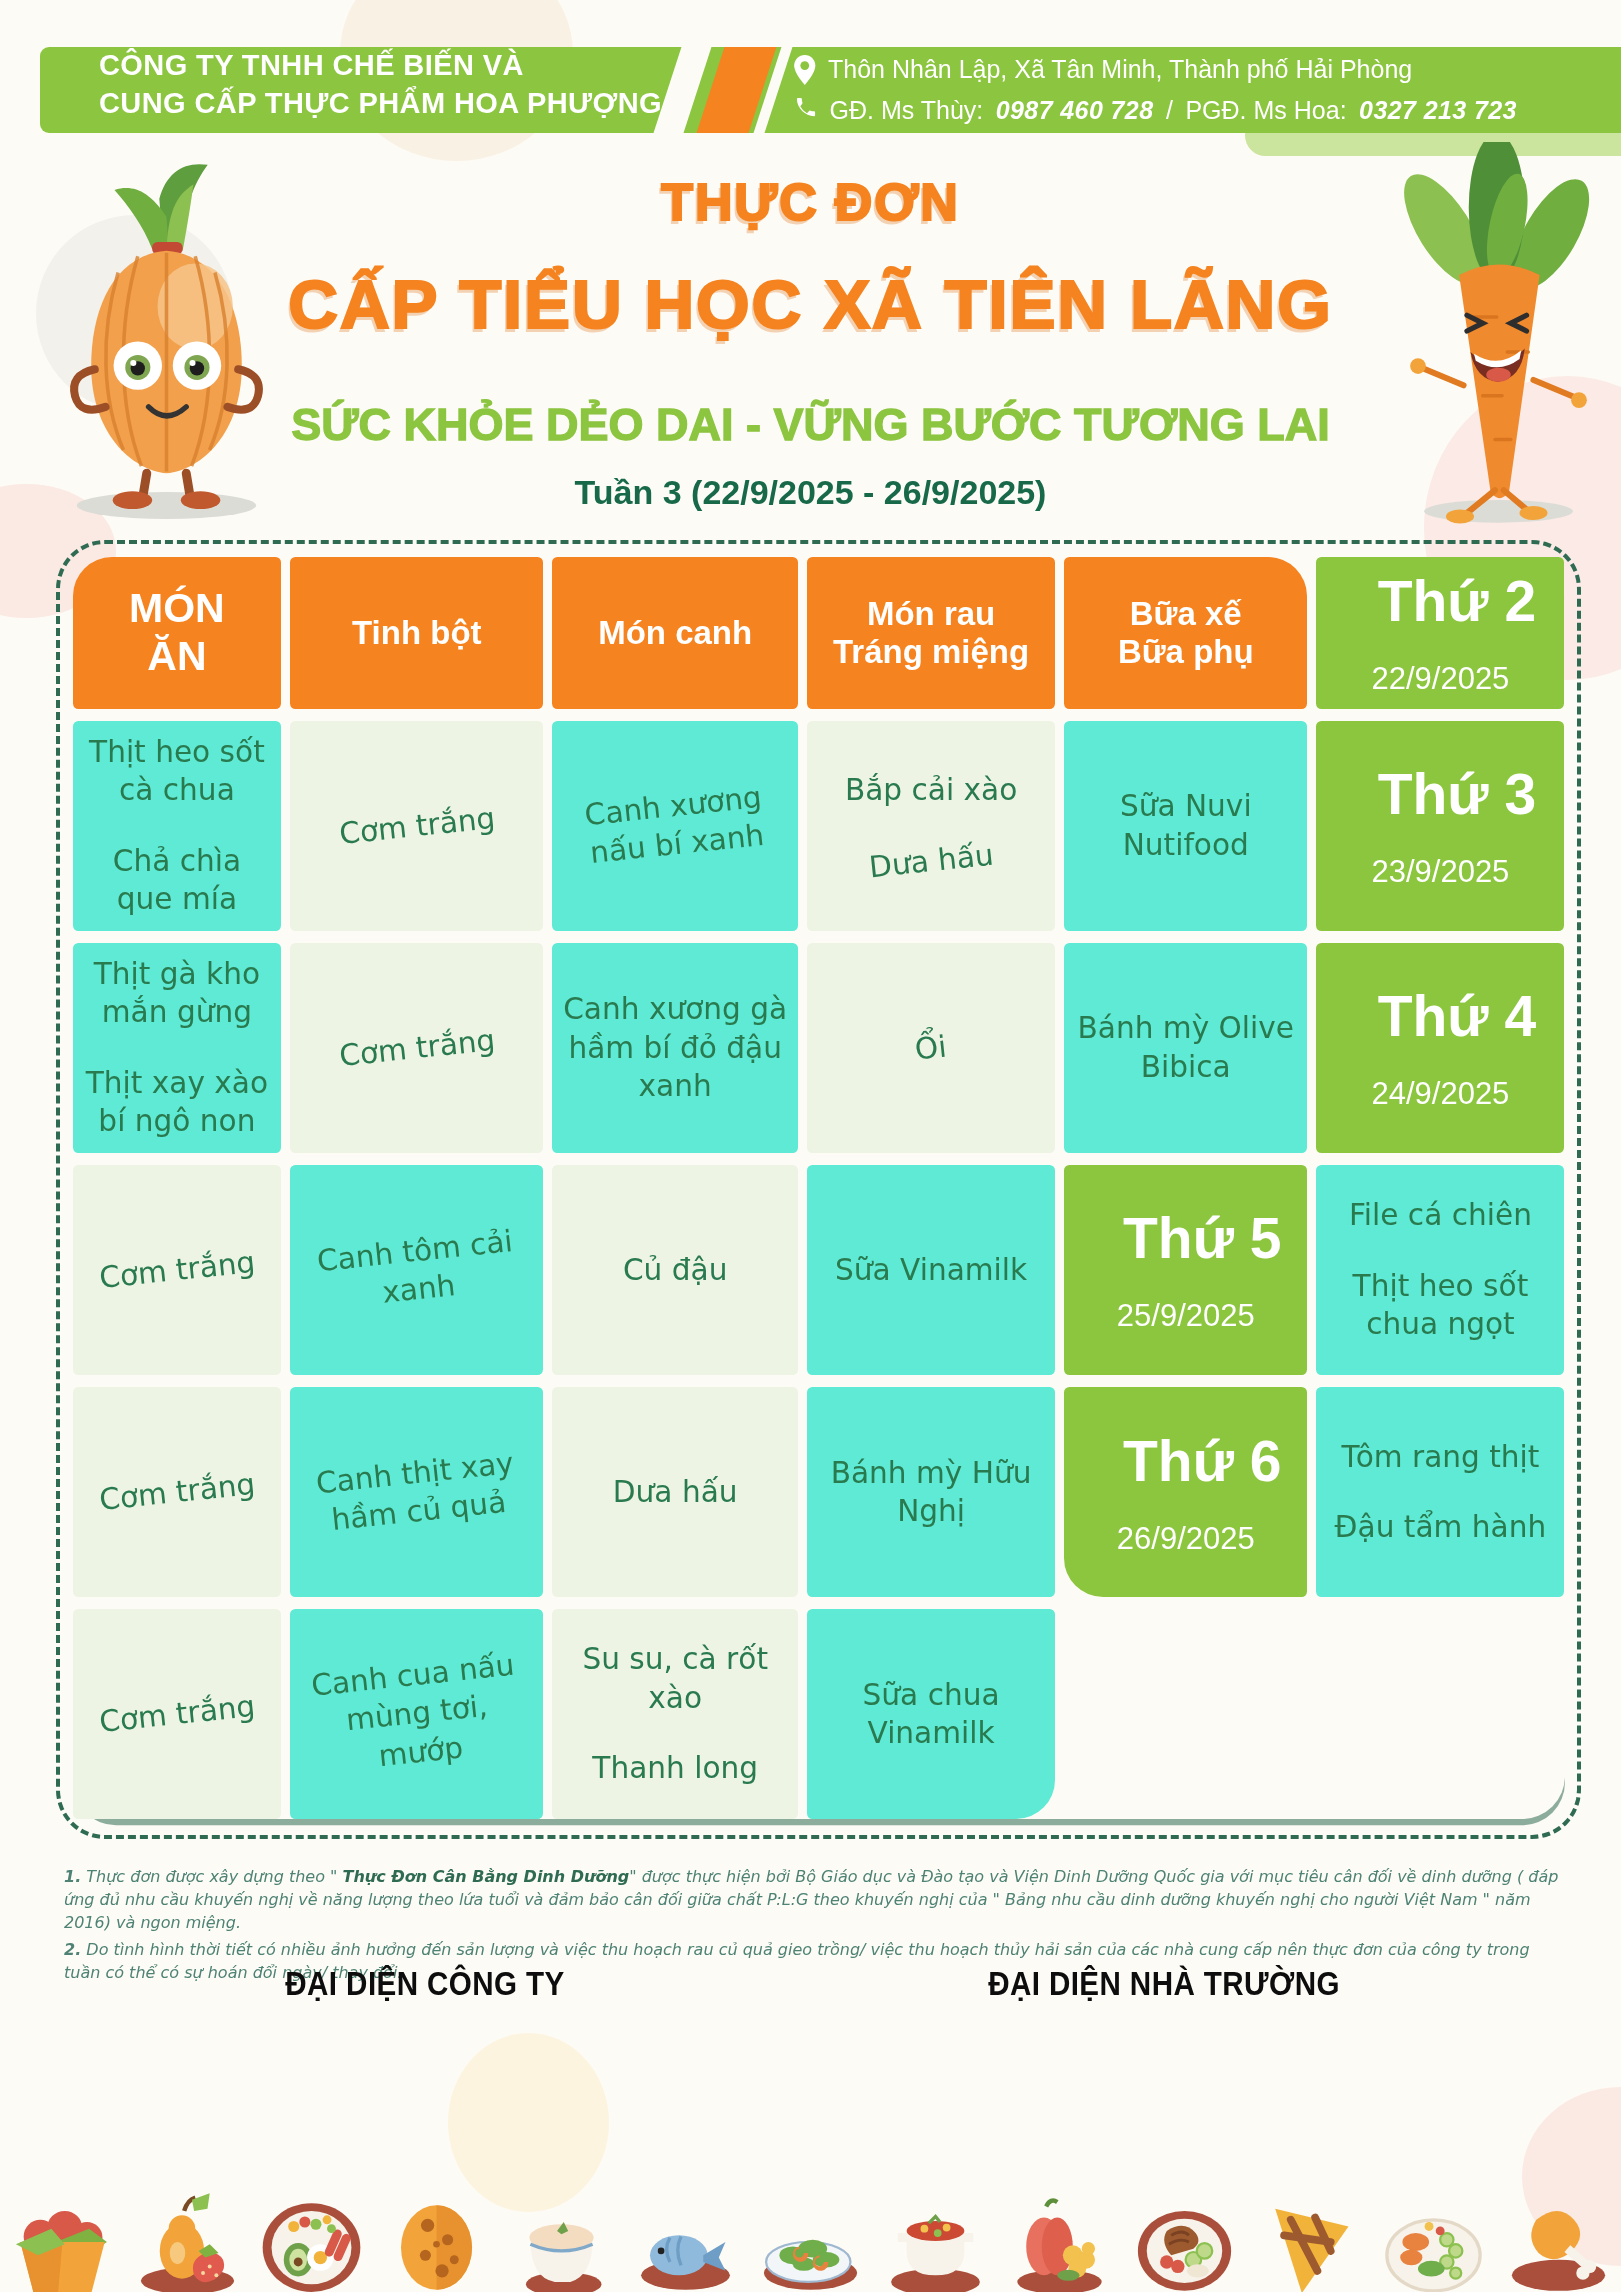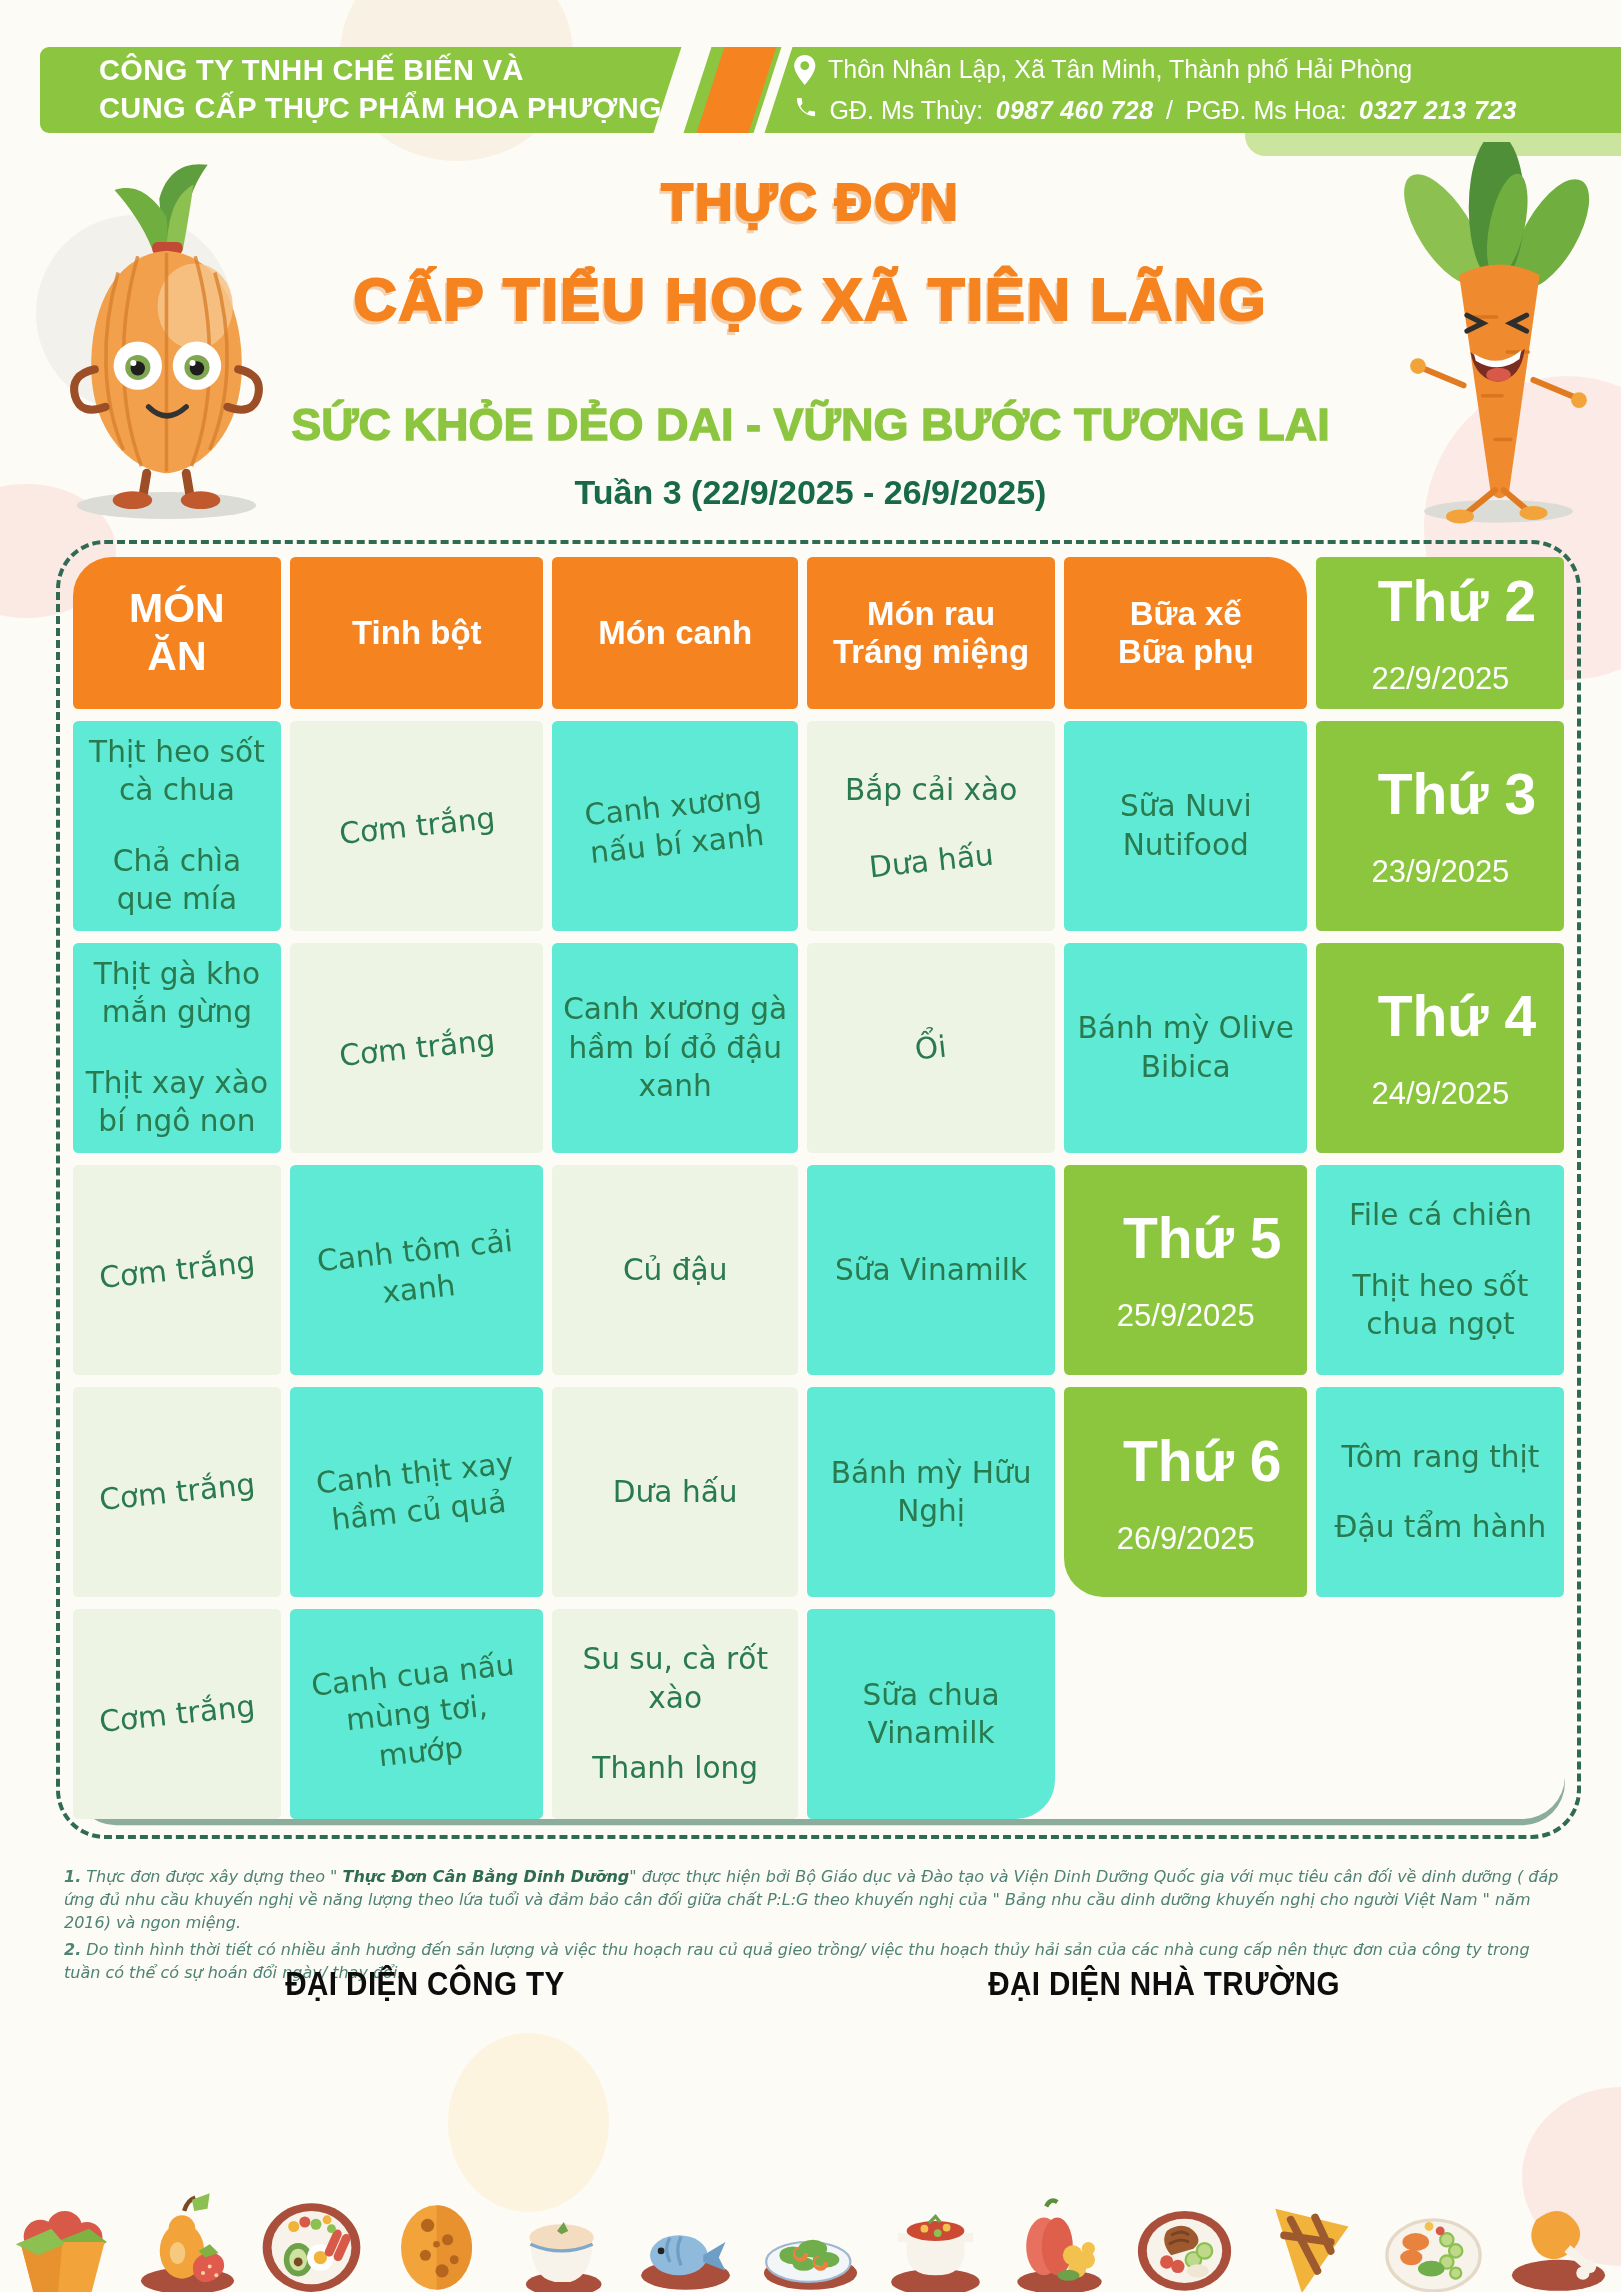--- a/index.html
+++ b/index.html
@@ -8,36 +8,36 @@
 
   
   .blob{position:absolute;border-radius:50%;z-index:0;}
 
   
   .band{position:absolute;left:40px;top:47px;right:0;height:86px;background:#8CC540;
         border-radius:9px 0 0 9px;overflow:hidden;z-index:3;}
   .band-under{position:absolute;right:0;top:115px;width:376px;height:41px;background:#CBE49E;
         border-radius:27px 0 0 27px;z-index:2;}
   .company{position:absolute;left:59px;top:0;bottom:0;display:flex;flex-direction:column;
-        justify-content:center;color:#fff;font-weight:bold;font-size:29px;line-height:1.3;letter-spacing:0.4px;}
+        color:#fff;font-weight:bold;font-size:29px;line-height:1.3;letter-spacing:0.4px;}
   .stripe{position:absolute;top:-9px;height:107px;transform:skewX(-18deg);}
   .sw1{left:627px;width:30px;background:#fdfbf6;}
   .so{left:670px;width:52px;background:#F5831F;}
   .sw2{left:727px;width:10.7px;background:#fdfbf6;}
   .contact{position:absolute;left:754px;top:0;bottom:0;display:flex;flex-direction:column;
         justify-content:center;gap:5.4px;color:#fff;font-size:25px;}
   .cline{display:flex;align-items:flex-start;gap:12.5px;}
   .num{font-style:italic;font-weight:bold;letter-spacing:0.4px;}
 
   
   .t1,.t2{position:absolute;left:0;width:100%;text-align:center;color:#F5831F;font-weight:bold;
         -webkit-text-stroke:2.2px #F5831F;letter-spacing:1.8px;z-index:2;
         text-shadow:-2.7px 3.6px 0 rgba(221,113,23,.30);}
   .t1{top:172px;font-size:52px;}
-  .t2{top:265px;font-size:60px;text-align:center;}
+  .t2{top:265px;font-size:69px;text-align:center;}
   .slogan{position:absolute;left:0;width:100%;top:399px;text-align:center;color:#8CC540;
         font-weight:bold;font-size:45px;-webkit-text-stroke:1.3px #8CC540;z-index:2;}
   .week{position:absolute;left:0;width:100%;top:473px;text-align:center;color:#17694A;
         font-weight:bold;font-size:34px;z-index:2;}
 
   .char{position:absolute;z-index:2;}
   .onion{left:32px;top:163px;width:269px;height:358px;}
   .carrot{left:1376px;top:142px;width:245px;height:394px;}
 
   

